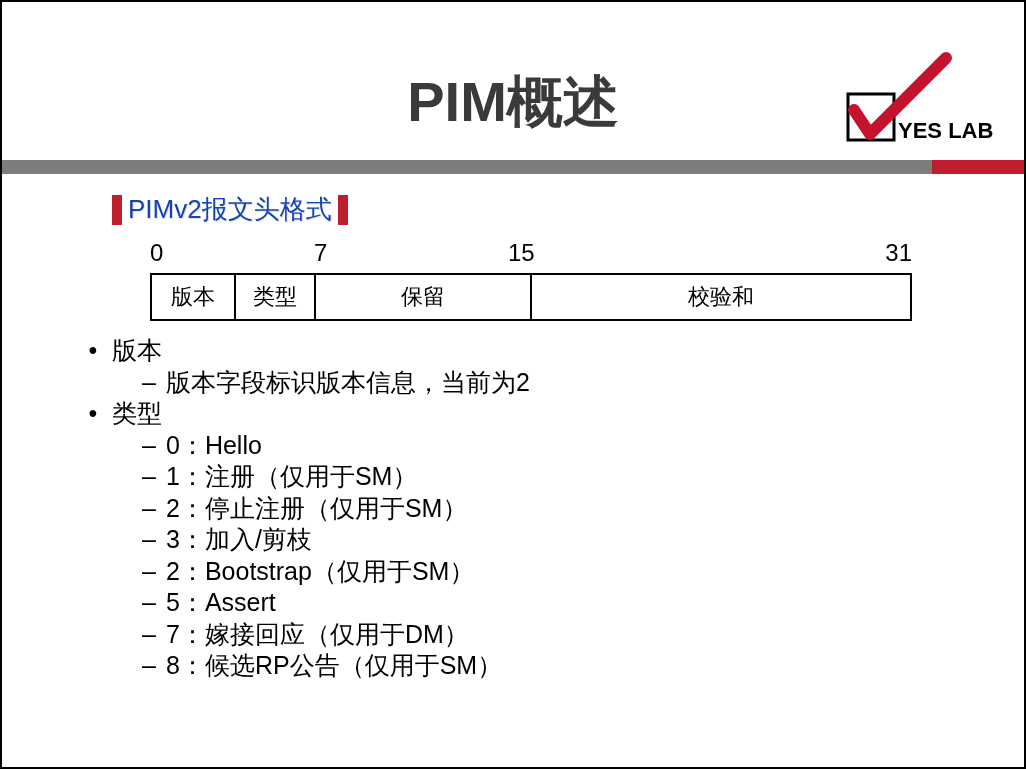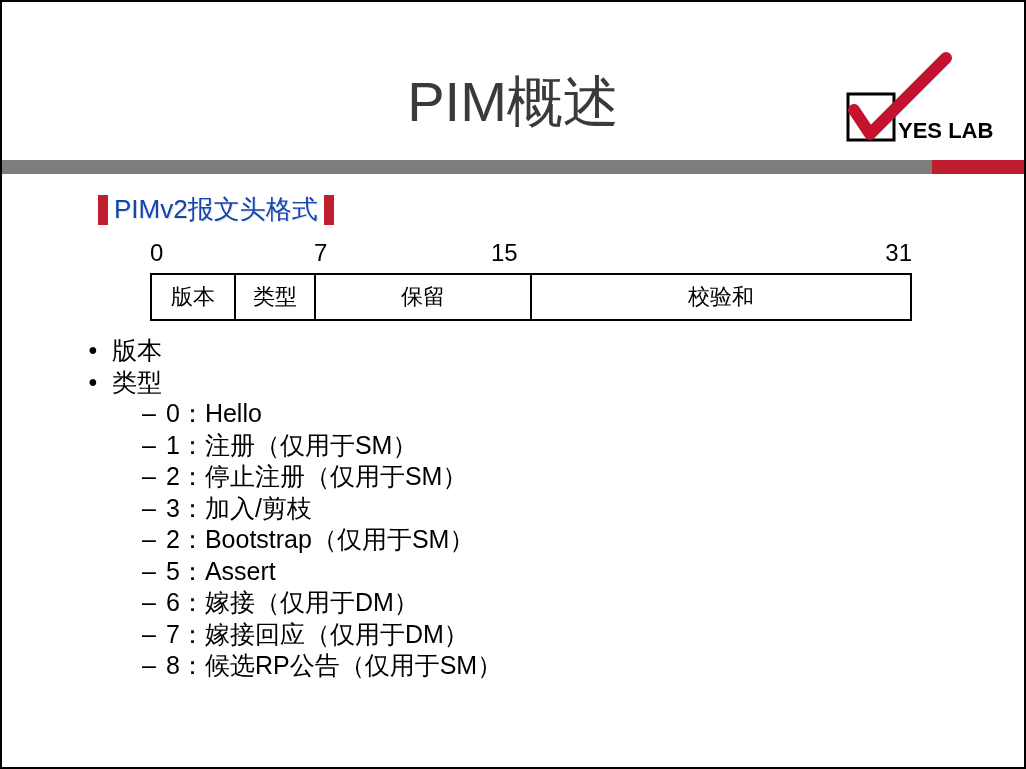--- a/index.html
+++ b/index.html
@@ -16,21 +16,21 @@
     width: 100%;
     height: 158px;
     position: relative;
     display: flex;
     align-items: center;
     justify-content: center;
   }
   .main-title {
     font-size: 56px;
     color: #3a3a3a;
-    font-weight: 400;
+    font-weight: 700;
     margin-top: 44px;
   }
   .logo {
     position: absolute;
     right: 4px;
     top: 50px;
     width: 174px;
     height: 92px;
     text-decoration: underline;
   }
@@ -47,21 +47,21 @@
     width: 92px;
     background: #be1e2d;
   }
   .content {
     padding: 18px 50px 0 92px;
     position: relative;
   }
   .subtitle-wrap {
     display: flex;
     align-items: center;
-    margin-left: 4px;
+    margin-left: 18px;
     margin-bottom: 12px;
   }
   .red-bar {
     width: 10px;
     height: 30px;
     background: #be1e2d;
     margin-right: 6px;
   }
   .subtitle {
     font-size: 26px;
@@ -150,42 +150,44 @@
   <div class="subtitle-wrap">
     <div class="red-bar"></div>
     <div class="subtitle">PIMv2报文头格式</div>
     <div class="red-bar" style="margin-left:6px;margin-right:0"></div>
   </div>
 
   <div class="header-diagram">
     <div class="bit-row">
       <span style="left:30px">0</span>
       <span style="left:194px">7</span>
-      <span style="left:371px">15</span>
+      <span style="left:388px">15</span>
       <span style="right:0">31</span>
     </div>
     <div class="field-row">
       <div class="field-cell c1">版本</div>
       <div class="field-cell c2">类型</div>
       <div class="field-cell c3">保留</div>
       <div class="field-cell c4">校验和</div>
     </div>
   </div>
 
   <ul class="main-list">
     <li><span>版本</span>
+      <ul class="sub-list">
+        <li>版本字段标识版本信息，当前为2</li>
+      </ul>
     </li>
     <li><span>类型</span>
       <ul class="sub-list">
         <li>0：Hello</li>
         <li>1：注册（仅用于SM）</li>
         <li>2：停止注册（仅用于SM）</li>
         <li>3：加入/剪枝</li>
         <li>2：Bootstrap（仅用于SM）</li>
         <li>5：Assert</li>
-        <li>6：嫁接（仅用于DM）</li>
         <li>7：嫁接回应（仅用于DM）</li>
         <li>8：候选RP公告（仅用于SM）</li>
       </ul>
     </li>
   </ul>
 
 </div>
 
 </body></html>

